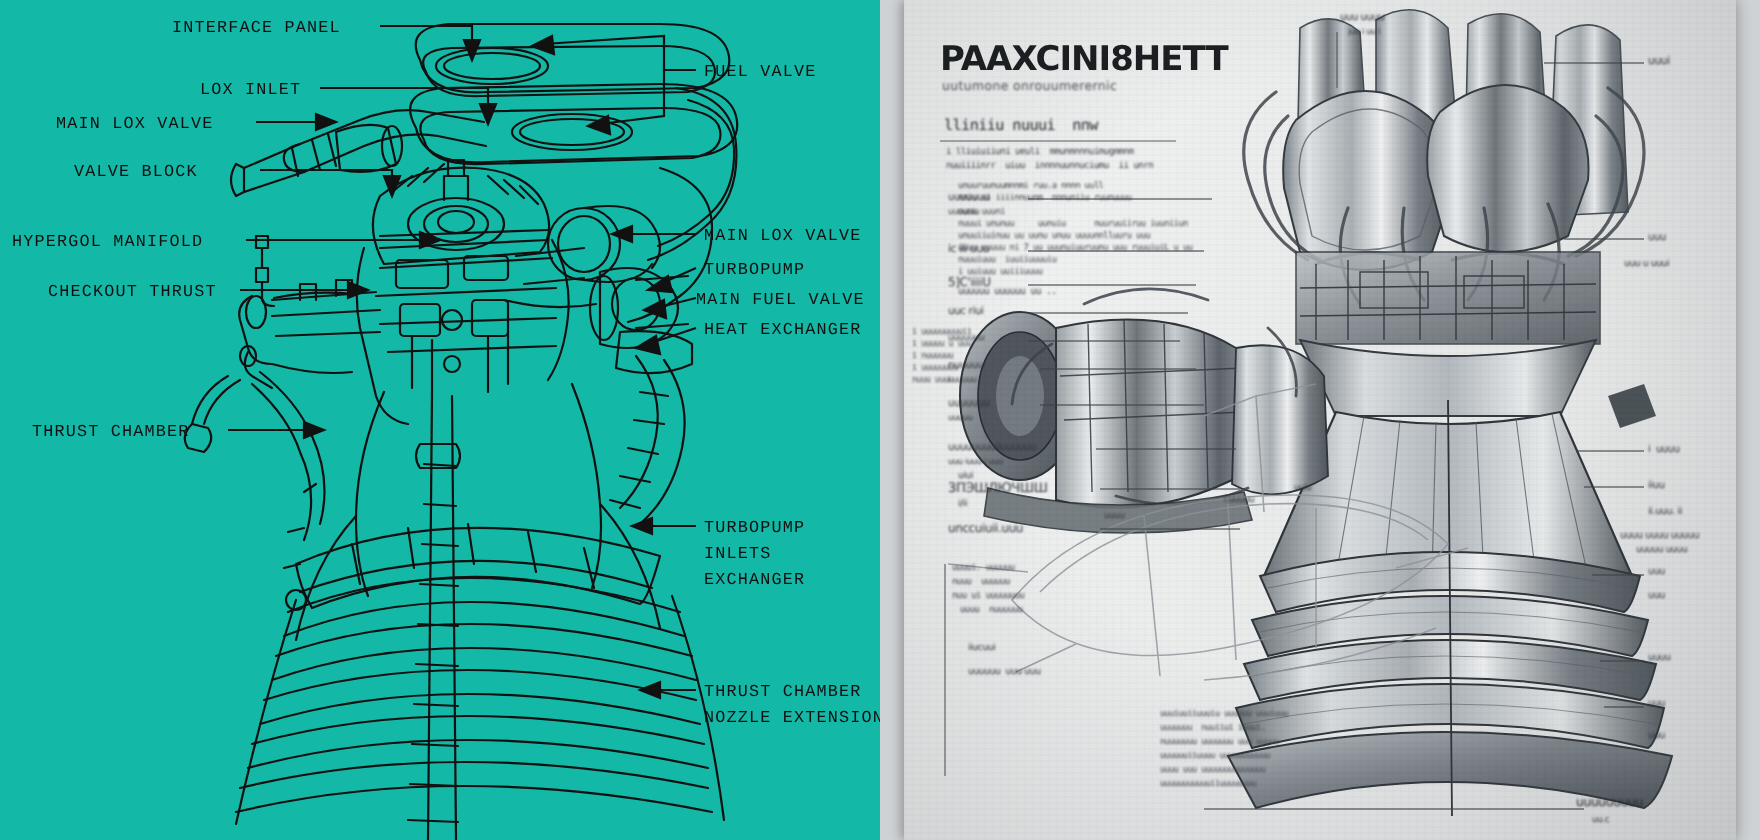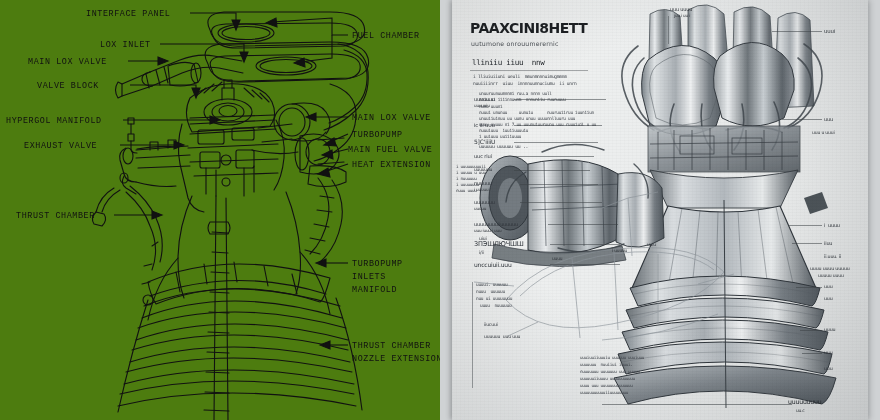--- a/index.html
+++ b/index.html
@@ -3,21 +3,21 @@
 <meta charset="utf-8">
 <title>Rocket Engine Technical Diagram Comparison</title>
 <style>
   html,body{margin:0;padding:0;background:#fff;}
   body{width:880px;height:420px;overflow:hidden;
        font-family:"Liberation Sans", sans-serif;}
   #root{position:relative;width:880px;height:420px;background:#ffffff;}
 
   
   #left-panel{position:absolute;left:0;top:0;width:440px;height:420px;
-              background:#4d7c0f;overflow:hidden;}
+              background:#14b8a6;overflow:hidden;}
   #left-panel .lbl{position:absolute;
       font-family:"Liberation Mono","DejaVu Sans Mono",monospace;
       font-size:8.4px;letter-spacing:.6px;color:#111;white-space:pre;
       line-height:10px;}
   #left-panel svg{position:absolute;left:0;top:0;}
 
   
   #right-panel{position:absolute;left:440px;top:0;width:440px;height:420px;
                background:#cfd2d4;overflow:hidden;}
   #sheet{position:absolute;left:12px;top:0px;width:416px;height:420px;
@@ -217,32 +217,32 @@
         <path d="M348 345 L326 345" fill="none"></path>
         <polygon points="320,345 330,341 330,349"></polygon>
       </g>
     </svg>
 
     <div class="lbl" style="left:86px;top:9px">INTERFACE PANEL</div>
     <div class="lbl" style="left:100px;top:40px">LOX INLET</div>
     <div class="lbl" style="left:28px;top:57px">MAIN LOX VALVE</div>
     <div class="lbl" style="left:37px;top:81px">VALVE BLOCK</div>
     <div class="lbl" style="left:6px;top:116px">HYPERGOL MANIFOLD</div>
-    <div class="lbl" style="left:24px;top:141px">EXHAUST VALVE</div>
+    <div class="lbl" style="left:24px;top:141px">CHECKOUT THRUST</div>
     <div class="lbl" style="left:16px;top:211px">THRUST CHAMBER</div>
 
-    <div class="lbl" style="left:352px;top:31px">FUEL CHAMBER</div>
+    <div class="lbl" style="left:352px;top:31px">FUEL VALVE</div>
     <div class="lbl" style="left:352px;top:113px">MAIN LOX VALVE</div>
     <div class="lbl" style="left:352px;top:130px">TURBOPUMP</div>
     <div class="lbl" style="left:348px;top:145px">MAIN FUEL VALVE</div>
-    <div class="lbl" style="left:352px;top:160px">HEAT EXTENSION</div>
+    <div class="lbl" style="left:352px;top:160px">HEAT EXCHANGER</div>
 
     <div class="lbl" style="left:352px;top:259px">TURBOPUMP</div>
     <div class="lbl" style="left:352px;top:272px">INLETS</div>
-    <div class="lbl" style="left:352px;top:285px">MANIFOLD</div>
+    <div class="lbl" style="left:352px;top:285px">EXCHANGER</div>
 
     <div class="lbl" style="left:352px;top:341px">THRUST CHAMBER</div>
     <div class="lbl" style="left:352px;top:354px">NOZZLE EXTENSION</div>
   </div>
 
   <div id="right-panel">
     <div id="sheet">
 
       <svg width="416" height="420" viewBox="0 0 416 420" style="position:absolute;left:0;top:0">
         <defs>
@@ -356,24 +356,24 @@
           <path d="M120 258 l8 80 M162 252 l4 78 M206 254 l0 70"></path>
           <path d="M176 198 l4 58 M176 198 l30 -6 M176 198 l-26 10"></path>
           <path d="M62 286 l-40 -4 M86 322 l-30 14 M246 284 l36 -10"></path>
           <path d="M150 340 q60 -4 116 -26"></path>
         </g>
       </svg>
 
       <div id="grain"></div>
       <div id="vig"></div>
 
-      <div class="gtitle" style="left:18px;top:20px;font-size:14px">PAAXCINI8HETT</div>
+      <div class="gtitle" style="left:18px;top:20px;font-size:17px">PAAXCINI8HETT</div>
       <div class="gsub" style="left:19px;top:40px;font-size:6.2px">uutumone onrouumerernic</div>
 
-      <div class="gline" style="left:20px;top:58px;font-size:7.6px;color:#23272c">lliniiu iiuu  nnw</div>
+      <div class="gline" style="left:20px;top:58px;font-size:7.6px;color:#23272c">lliniiu nuuui  nnw</div>
       <div class="boxrule" style="left:18px;top:70px;width:118px;height:0;border-width:0 0 .7px 0"></div>
 
       <div class="gline" style="left:21px;top:74px;font-size:4.6px">i lliuiuiiuni ueuli  mmunmnnnuimugmmnm</div>
       <div class="gline" style="left:21px;top:81px;font-size:4.6px">nuuiiiinrr  uiuu  innnnuunnuciumu  ii unrn</div>
 
       <div class="gline" style="left:27px;top:91px;font-size:4.4px">unuuruunuumnnmi ruu.a nnnn uull</div>
       <div class="gline" style="left:27px;top:97px;font-size:4.4px">nniu.ui iiiinnuunm  nnnuniiu ruunuuuu</div>
       <div class="gline" style="left:27px;top:104px;font-size:4.4px">nunu uuuni</div>
       <div class="gline" style="left:27px;top:110px;font-size:4.4px">nuuui ununuu     uunuiu      nuuruuiiruu iuuniiun</div>
       <div class="gline" style="left:27px;top:116px;font-size:4.4px">unuuiiuinuu uu uunu unuu uuuunnlluuru uuu</div>

